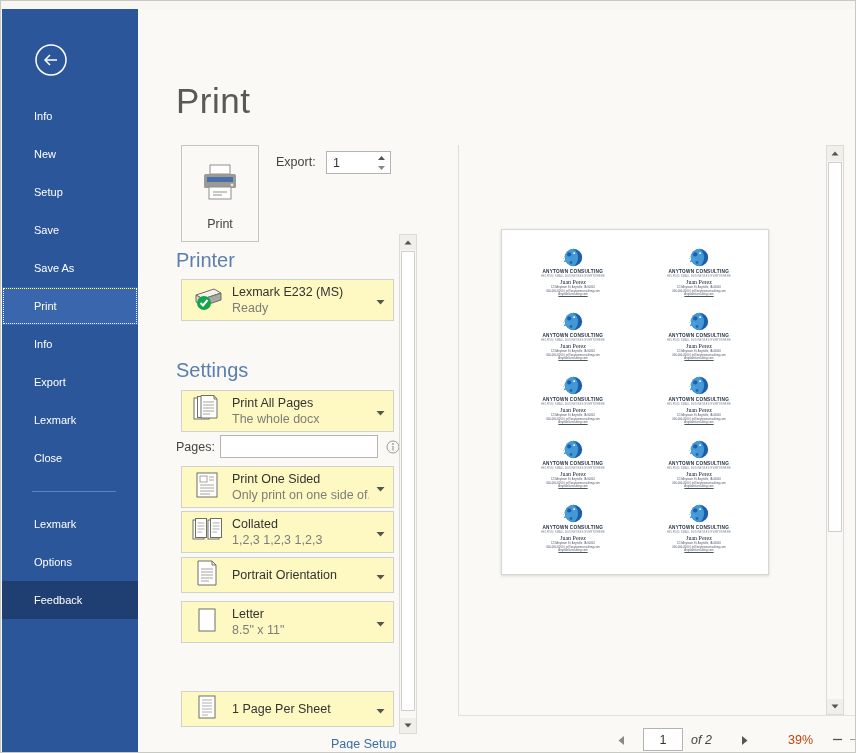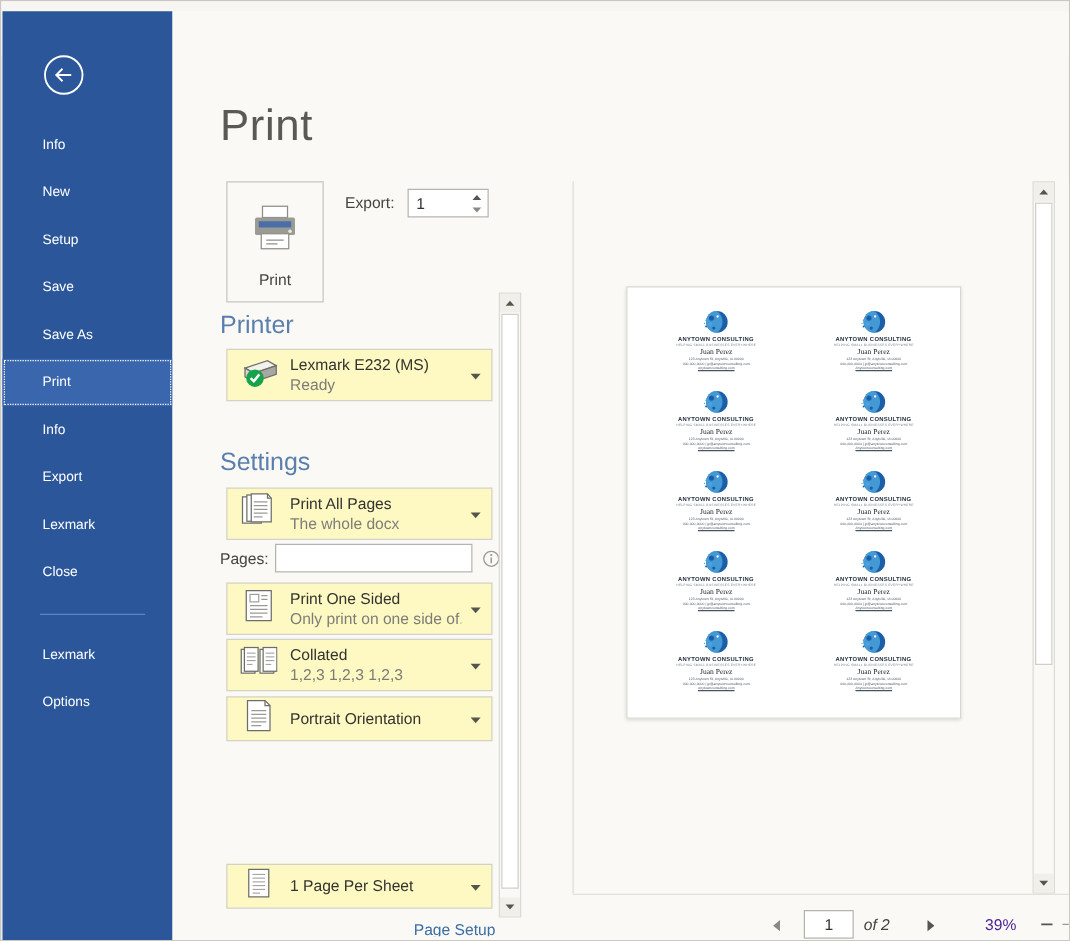--- a/index.html
+++ b/index.html
@@ -255,21 +255,21 @@
     border: 1px solid #b5b5af; background: #ffffff;
     font-family: "Liberation Sans", sans-serif;
     font-size: 12.5px; color: #333330; text-align: center; outline: none;
   }
   .page-of {
     position: absolute; left: 233px; top: 17px;
     font-size: 12.5px; color: #444440; font-style: italic;
   }
   .zoom-pct {
     position: absolute; left: 330px; top: 17px;
-    font-size: 12.5px; color: #4c1d95; cursor: pointer;
+    font-size: 12.5px; color: #c2410c; cursor: pointer;
   }
   .zoom-minus, .zoom-plus {
     position: absolute; top: 16px; width: 14px; height: 14px;
     display: flex; align-items: center; justify-content: center;
     font-size: 15px; color: #55554f; cursor: pointer;
   }
   .zoom-minus { left: 372px; }
   .zoom-track {
     position: absolute; left: 392px; top: 23px;
     width: 84px; height: 1px; background: #9a9a94;
@@ -317,20 +317,21 @@
       <div class="nav-item"><span>Save</span></div>
       <div class="nav-item"><span>Save As</span></div>
       <div class="nav-item active"><span>Print</span></div>
       <div class="nav-item"><span>Info</span></div>
       <div class="nav-item"><span>Export</span></div>
       <div class="nav-item"><span>Lexmark</span></div>
       <div class="nav-item"><span>Close</span></div>
       <div class="nav-sep"></div>
       <div class="nav-item"><span>Lexmark</span></div>
       <div class="nav-item"><span>Options</span></div>
+      <div class="nav-item hovered"><span>Feedback</span></div>
     </div>
   </div>
 
   <div class="content">
 
     <div class="page-title">Print</div>
 
     <div class="print-btn">
       <div class="pico">
         <svg width="44" height="40" viewBox="0 0 44 40">
@@ -504,20 +505,36 @@
       <div class="ctext">
         <div class="c1">Portrait Orientation</div>
       </div>
       <div class="carrow">
         <svg width="9" height="6" viewBox="0 0 9 6">
             <polygon points="0.5,1 8.5,1 4.5,5.5" fill="#55554f"></polygon>
           </svg>
       </div>
     </div>
 
+    <div class="combo tall" style="top:592px">
+      <div class="cicon">
+        <svg width="30" height="30" viewBox="0 0 30 30">
+          <rect x="7" y="4" width="16" height="22" fill="#ffffff" stroke="#6e6e68" stroke-width="1"></rect>
+        </svg>
+      </div>
+      <div class="ctext">
+        <div class="c1">Letter</div>
+        <div class="c2">8.5" x 11"</div>
+      </div>
+      <div class="carrow">
+        <svg width="9" height="6" viewBox="0 0 9 6">
+            <polygon points="0.5,1 8.5,1 4.5,5.5" fill="#55554f"></polygon>
+          </svg>
+      </div>
+    </div>
 
 
     <div class="combo short" style="top:682px">
       <div class="cicon">
         <svg width="30" height="28" viewBox="0 0 30 28">
           <rect x="7" y="3" width="16" height="22" fill="#ffffff" stroke="#6e6e68" stroke-width="1"></rect>
           <g stroke="#9a9a94" stroke-width="0.8">
             <line x1="10" y1="7" x2="20" y2="7"></line>
               <line x1="10" y1="10" x2="20" y2="10"></line>
             <line x1="10" y1="13" x2="20" y2="13"></line>

